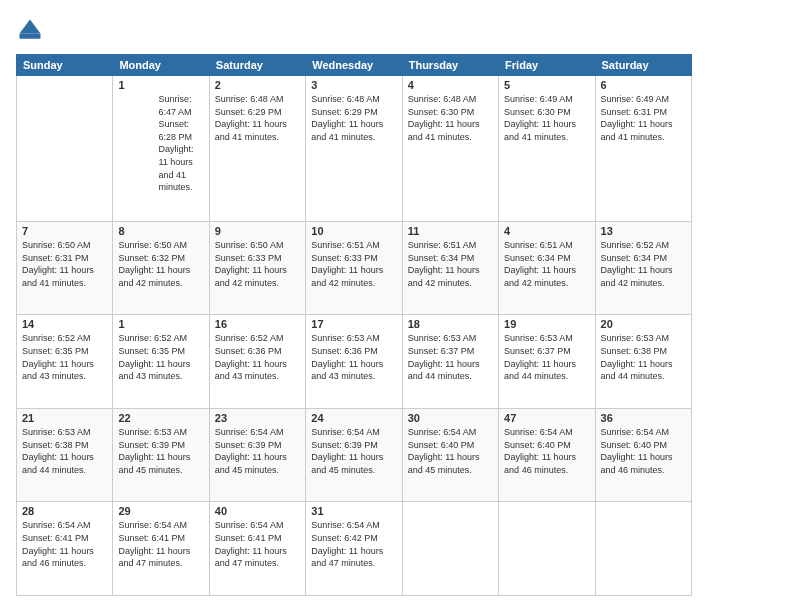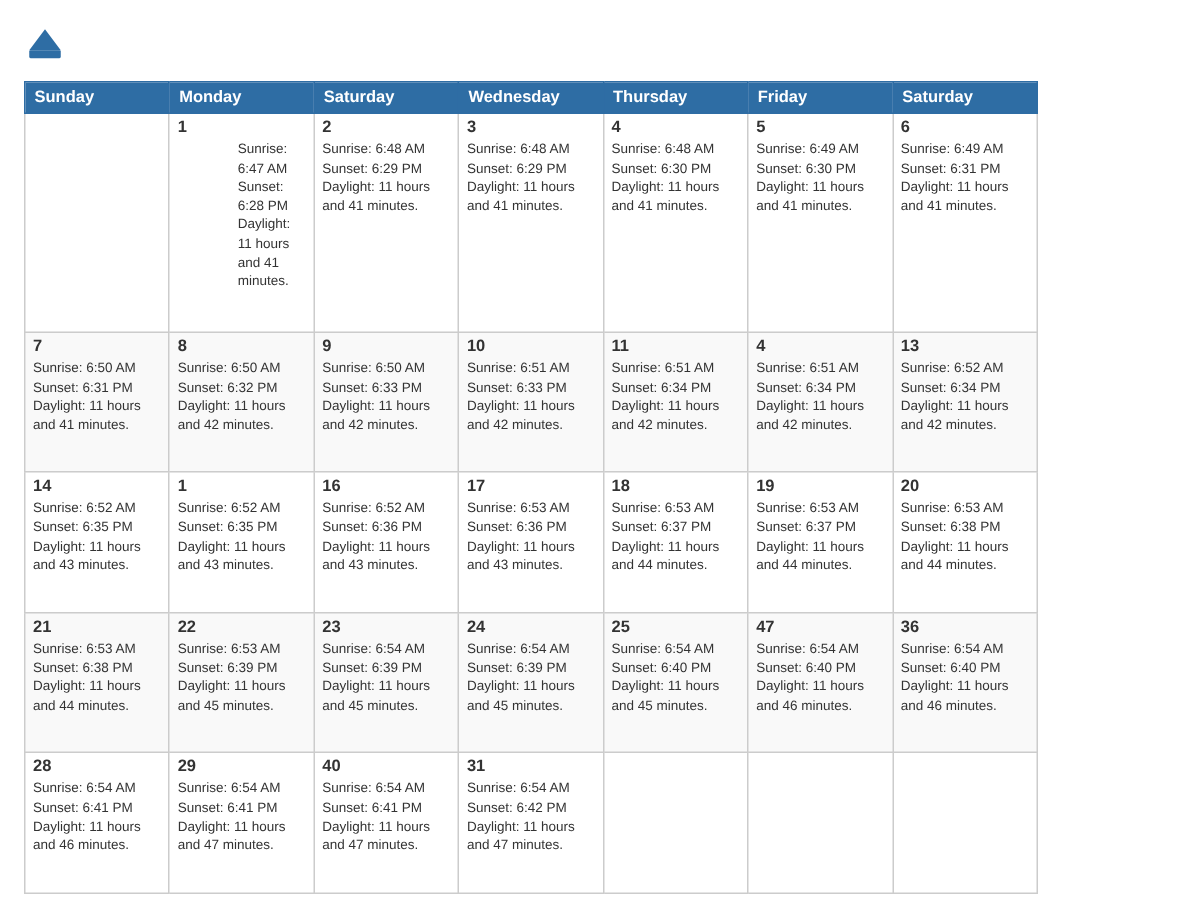--- a/index.html
+++ b/index.html
@@ -294,21 +294,21 @@
 and 45 minutes.</div>
           </td>
           <td>
             <span class="day-num">24</span>
             <div class="day-info" style="white-space: pre-line;">Sunrise: 6:54 AM
 Sunset: 6:39 PM
 Daylight: 11 hours
 and 45 minutes.</div>
           </td>
           <td>
-            <span class="day-num">25</span>
+            <span class="day-num">30</span>
             <div class="day-info" style="white-space: pre-line;">Sunrise: 6:54 AM
 Sunset: 6:40 PM
 Daylight: 11 hours
 and 45 minutes.</div>
           </td>
           <td>
             <span class="day-num">47</span>
             <div class="day-info" style="white-space: pre-line;">Sunrise: 6:54 AM
 Sunset: 6:40 PM
 Daylight: 11 hours

